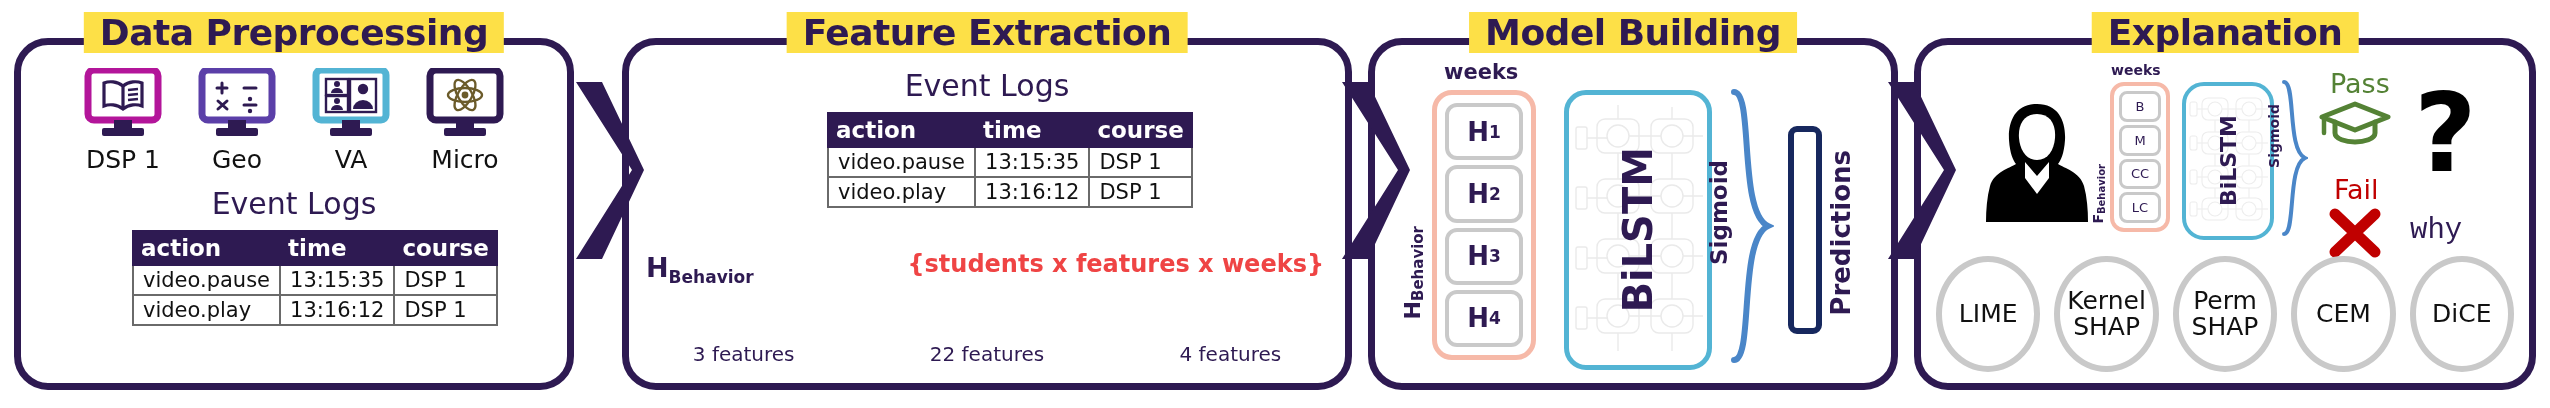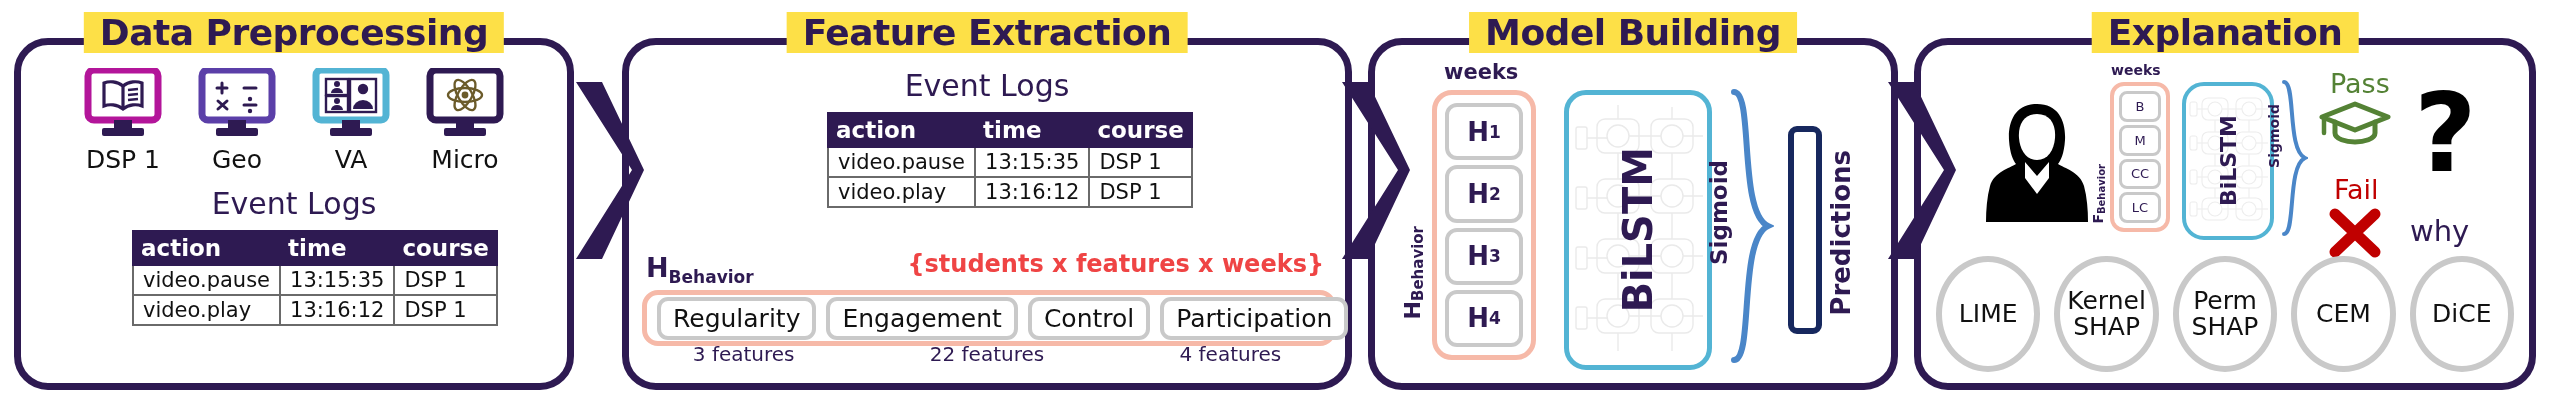--- a/index.html
+++ b/index.html
@@ -282,26 +282,20 @@
         </tr>
       </tbody>
         </table>
 
       <div class="hbeh" style="left:24px;top:214px;">
         <span>H</span><sub>Behavior</sub>
       </div>
 
       <div class="dims" style="right:28px;top:212px;">{students x features x weeks}</div>
 
-      <div class="feat-band" style="left:20px;right:16px;top:252px;height:56px;">
-        <div class="feat-chip">Regularity</div>
-        <div class="feat-chip">Engagement</div>
-        <div class="feat-chip">Control</div>
-        <div class="feat-chip">Participation</div>
-      </div>
 
       <div class="feat-counts" style="top:304px;">
         <div class="feat-count" style="flex:1;">3 features</div>
         <div class="feat-count" style="flex:1;">22 features</div>
         <div class="feat-count" style="flex:1;">4 features</div>
       </div>
     </div>
   </div>
 
   <div class="chevron" style="left:1338px;top:78px;">
@@ -466,21 +460,21 @@
         <path d="M17 22 L17 33 C17 39,28 42,37 42 C46 42,57 39,57 33 L57 22" fill="none" stroke="#548235" stroke-width="5" stroke-linecap="round"></path>
         <path d="M6 18 L6 33" stroke="#548235" stroke-width="4.5" stroke-linecap="round"></path>
       </svg>
 
       <div class="fail-lab" style="left:420px;top:136px;">Fail</div>
       <svg style="position:absolute;left:414px;top:170px;width:54px;height:50px;" viewBox="0 0 54 50">
         <path d="M7 6 L47 44 M47 6 L7 44" stroke="#c00000" stroke-width="11" stroke-linecap="round"></path>
       </svg>
 
       <div class="qmark" style="left:500px;top:42px;">?</div>
-      <div class="why-lab" style="left:496px;top:176px;">why</div>
+      <div class="why-lab" style="left:496px;top:176px;font-family:Liberation Mono, monospace;">why</div>
 
       <div class="xai-row" style="left:22px;right:22px;top:218px;justify-content:space-between;">
         <div class="xai-pill">LIME</div>
         <div class="xai-pill" style="white-space:pre-line;">Kernel
 SHAP</div>
         <div class="xai-pill" style="white-space:pre-line;">Perm
 SHAP</div>
         <div class="xai-pill">CEM</div>
         <div class="xai-pill">DiCE</div>
       </div>

